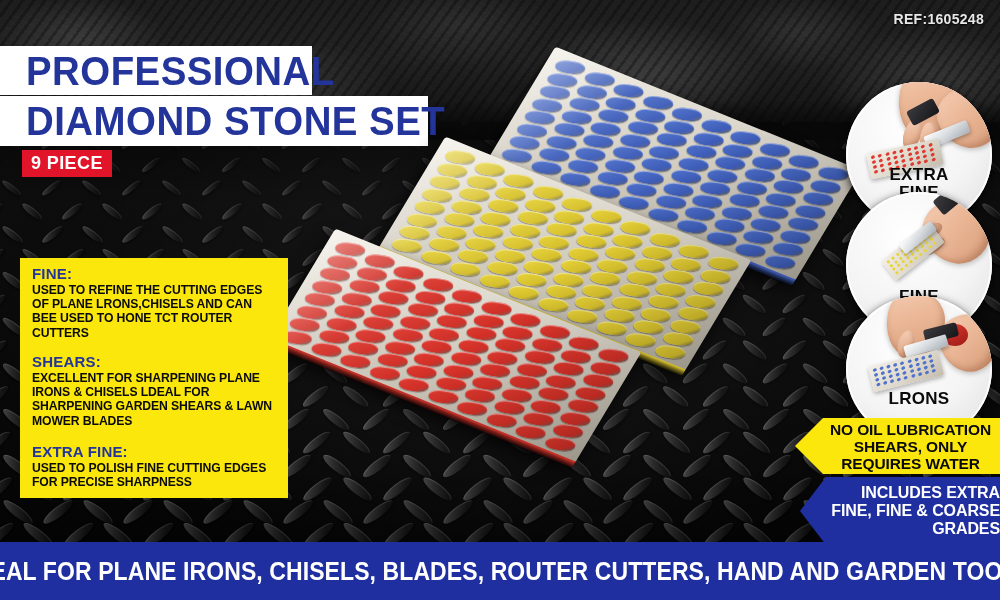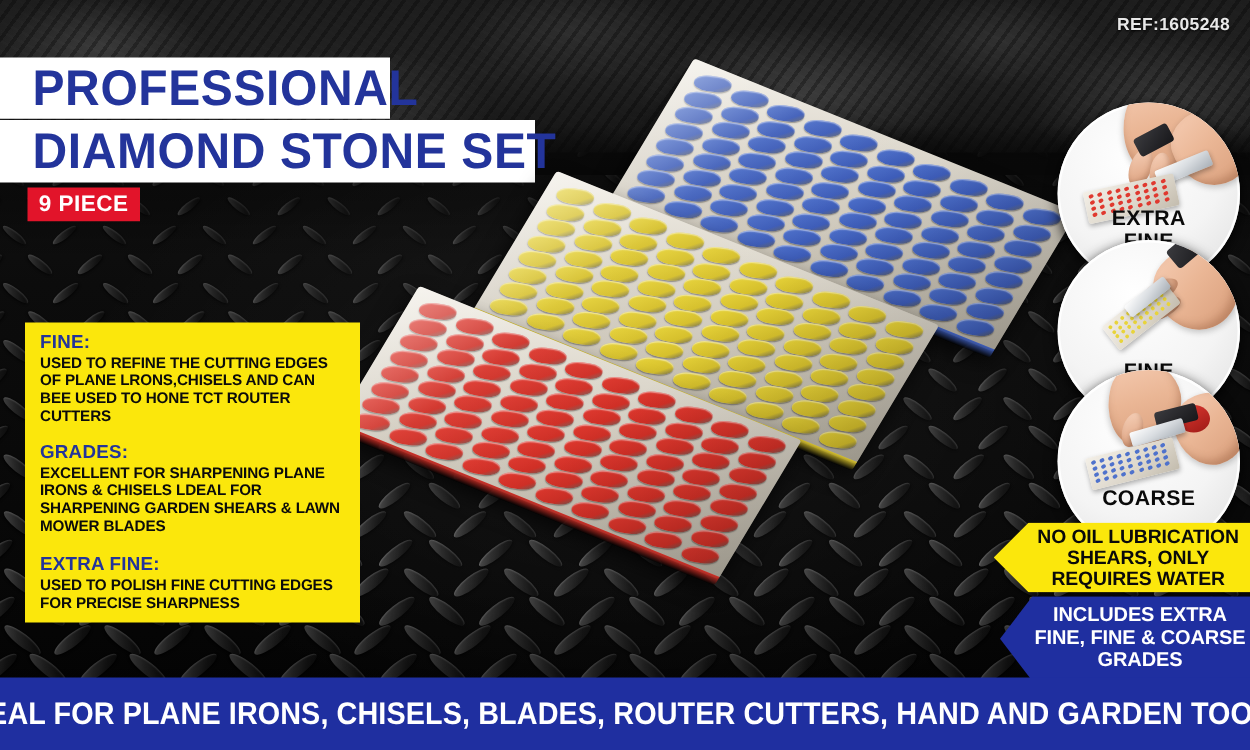--- a/index.html
+++ b/index.html
@@ -98,21 +98,21 @@
   .tool-red{position:absolute;background:linear-gradient(150deg,#e03a32 0%,#9d1a16 100%);border-radius:50%;}
 
   
   .callout{position:absolute;display:flex;align-items:center;justify-content:center;
     text-align:center;font-weight:bold;}
   #coYellow{left:795px;top:418px;width:205px;height:56px;background:#fbe70c;color:#0a0a0a;
     font-size:15.5px;line-height:17px;letter-spacing:-.1px;
     clip-path:polygon(28px 0, 100% 0, 100% 100%, 28px 100%, 0 50%);padding-left:26px;box-sizing:border-box;}
   #coBlue{left:800px;top:477px;width:200px;height:68px;background:#1f2fa0;color:#fff;
     font-size:16px;line-height:18px;letter-spacing:-.1px;
-    clip-path:polygon(26px 0, 100% 0, 100% 100%, 26px 100%, 0 50%);padding-left:24px;box-sizing:border-box;}
+    clip-path:polygon(26px 0, 100% 0, 100% 100%, 26px 100%, 0 50%);padding-left:24px;box-sizing:border-box;text-align:right;}
 
   
   .bottom-bar{position:absolute;left:0;bottom:0;width:1000px;height:58px;background:#1f2fa0;
     display:flex;align-items:center;justify-content:center;}
   .bottom-bar span{color:#fff;font-weight:bold;font-size:25px;line-height:25px;letter-spacing:.1px;
     transform:scaleX(.92);white-space:nowrap;}
 </style>
 </head>
 <body>
 
@@ -1099,29 +1099,29 @@
           <b style="left:11.1px;top:18.0px;width:3.9px;height:3.1px;background:#4f72cc"></b>
           <b style="left:18.2px;top:18.0px;width:3.9px;height:3.1px;background:#4f72cc"></b>
           <b style="left:25.3px;top:18.0px;width:3.9px;height:3.1px;background:#4f72cc"></b>
           <b style="left:32.4px;top:18.0px;width:3.9px;height:3.1px;background:#4f72cc"></b>
           <b style="left:39.6px;top:18.0px;width:3.9px;height:3.1px;background:#4f72cc"></b>
           <b style="left:46.7px;top:18.0px;width:3.9px;height:3.1px;background:#4f72cc"></b>
           <b style="left:53.8px;top:18.0px;width:3.9px;height:3.1px;background:#4f72cc"></b>
           <b style="left:60.9px;top:18.0px;width:3.9px;height:3.1px;background:#4f72cc"></b>
         </div>
       </div>
-    <div class="clabel" style="top:94px">COARSE</div>
+    <div class="clabel" style="top:94px">LRONS</div>
   </div>
 
   <div class="feat" id="f1">
     <h4>FINE:</h4>
     <p>USED TO REFINE THE CUTTING EDGES OF PLANE LRONS,CHISELS AND CAN BEE USED TO HONE TCT ROUTER CUTTERS</p>
   </div>
   <div class="feat" id="f2">
-    <h4>GRADES:</h4>
+    <h4>SHEARS:</h4>
     <p>EXCELLENT FOR SHARPENING PLANE IRONS &amp; CHISELS LDEAL FOR SHARPENING GARDEN SHEARS &amp; LAWN MOWER BLADES</p>
   </div>
   <div class="feat" id="f3">
     <h4>EXTRA FINE:</h4>
     <p>USED TO POLISH FINE CUTTING EDGES FOR PRECISE SHARPNESS</p>
   </div>
 
   <div class="callout" id="coYellow">NO OIL LUBRICATION SHEARS, ONLY REQUIRES WATER</div>
   <div class="callout" id="coBlue">INCLUDES EXTRA FINE, FINE &amp; COARSE GRADES</div>
 

